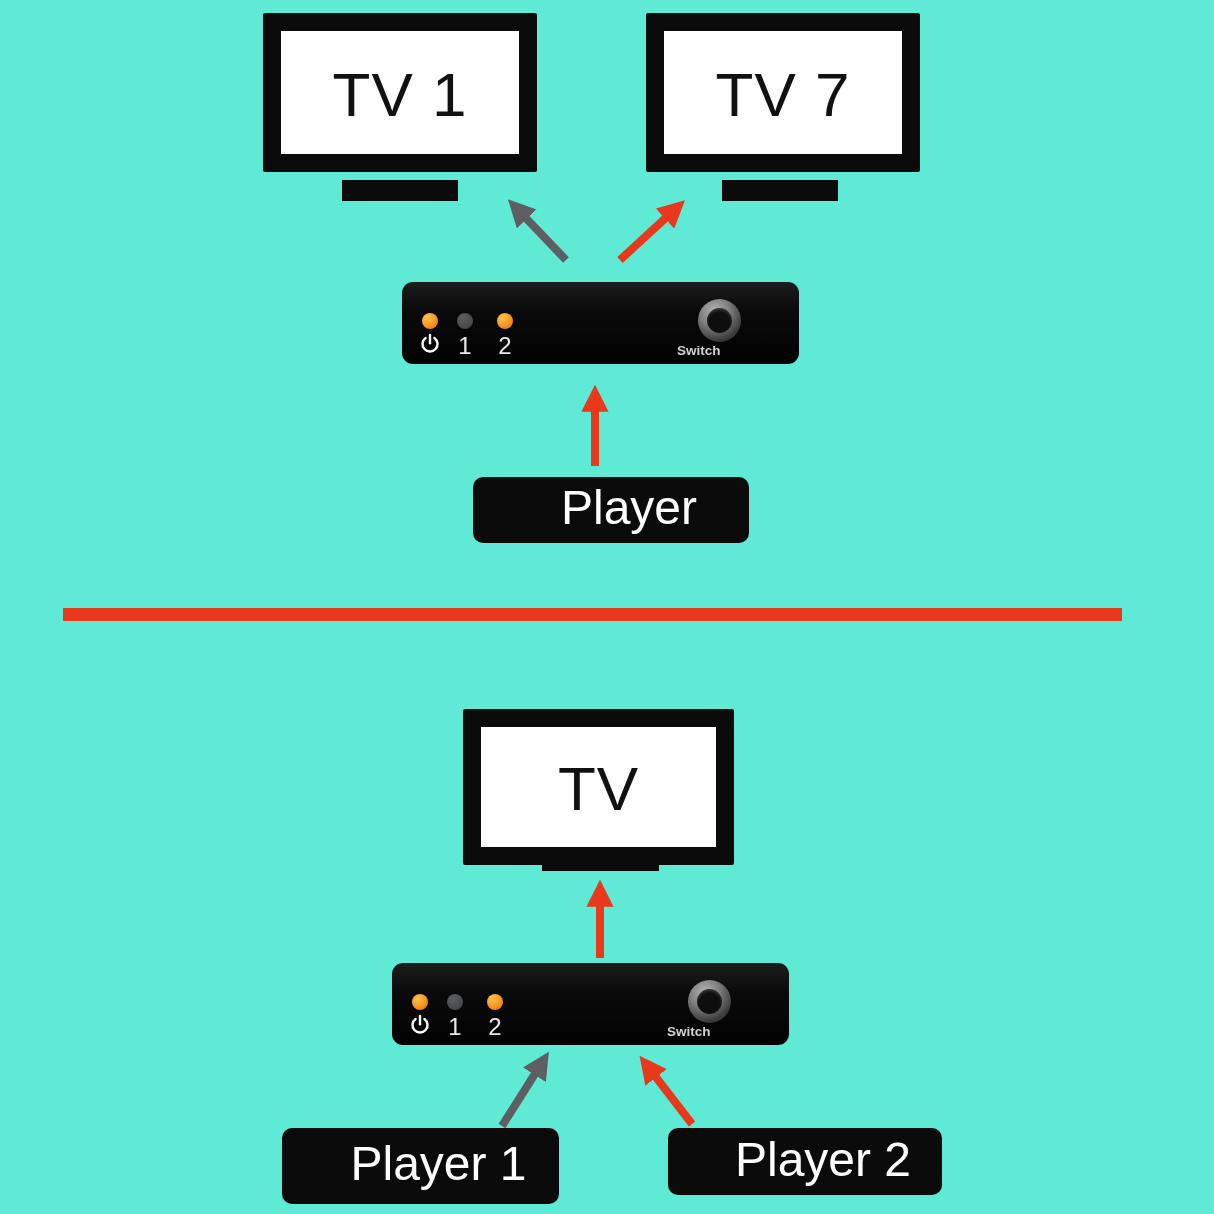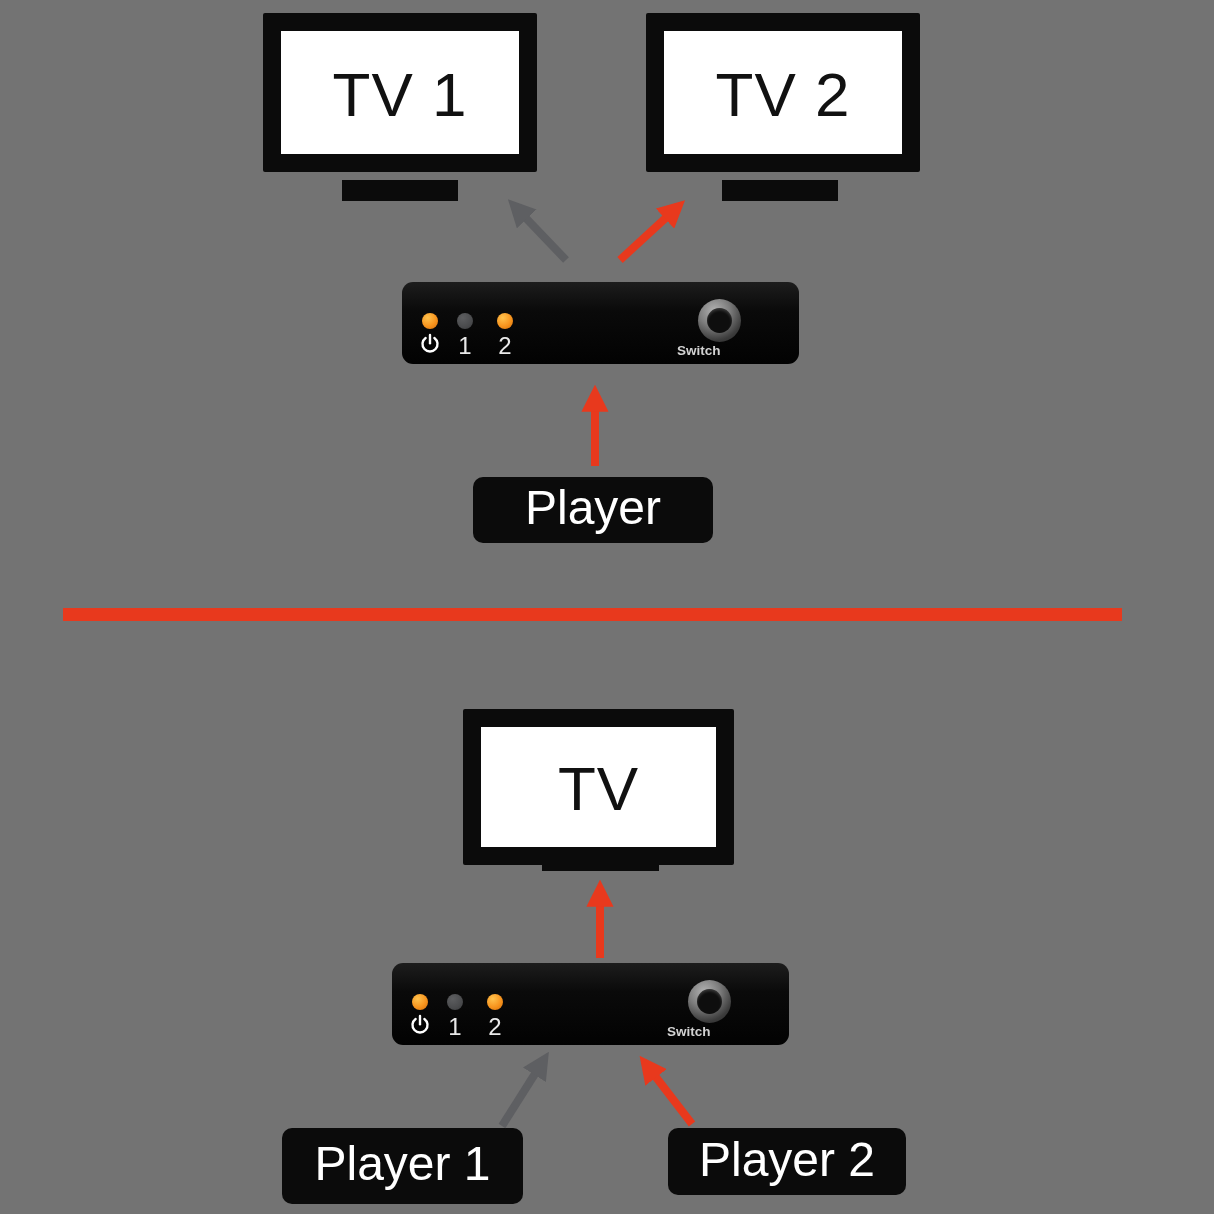--- a/index.html
+++ b/index.html
@@ -6,21 +6,21 @@
     --red:#e8391d;
     --gray:#5e5f62;
     --orange:#f7941e;
     --led-off:#4a4b4d;
     --black:#0b0b0b;
   }
   html,body{margin:0;padding:0;background:#fff;}
   .canvas{
     position:relative;
     width:1214px;height:1214px;
-    background:#737373;
+    background:#5eead4;
     font-family:"Liberation Sans", sans-serif;
     overflow:hidden;
   }
   
   .tv{position:absolute;background:var(--black);border-radius:2px;}
   .tv .screen{
     position:absolute;inset:18px;background:#ffffff;
     display:flex;align-items:center;justify-content:center;
   }
   .tv-label{
@@ -49,21 +49,21 @@
     content:"";position:absolute;inset:9px;border-radius:50%;
     background:#0e0e0e;box-shadow:inset 0 2px 3px rgba(255,255,255,0.18);
   }
   .switch-label{
     position:absolute;width:84px;text-align:left;
     color:#d2d2d2;font-size:13.5px;font-weight:600;line-height:1;
   }
   
   .player-box{
     position:absolute;background:var(--black);border-radius:10px;
-    display:flex;align-items:center;justify-content:center;
+    display:flex;align-items:center;justify-content:center;padding-left:36px;
   }
   .player-label{color:#fff;font-size:48px;font-weight:500;line-height:1;padding-bottom:4px;}
   
   .divider{position:absolute;background:var(--red);}
   
   svg.arrows{position:absolute;left:0;top:0;pointer-events:none;}
   .stroke-red{stroke:var(--red);stroke-width:8;}
   .stroke-gray{stroke:var(--gray);stroke-width:8;}
   .fill-red{fill:var(--red);}
   .fill-gray{fill:var(--gray);}
@@ -75,21 +75,21 @@
 
   <div class="tv" style="left:263px;top:13px;width:274px;height:159px;">
     <div class="screen">
       <span class="tv-label">TV 1</span>
     </div>
   </div>
   <div class="stand" style="left:342px;top:180px;width:116px;height:21px;"></div>
 
   <div class="tv" style="left:646px;top:13px;width:274px;height:159px;">
     <div class="screen">
-      <span class="tv-label">TV 2</span>
+      <span class="tv-label">TV 7</span>
     </div>
   </div>
   <div class="stand" style="left:722px;top:180px;width:116px;height:21px;"></div>
 
   <div class="switch-device" style="left:402px;top:282px;">
     <div class="led led-on" style="left:20px;top:31px;"></div>
     <span class="power-icon" style="left:17px;top:51px;">
       <svg viewBox="0 0 24 24" width="22" height="22">
         <path d="M12 2.2 v9" stroke="#ffffff" stroke-width="2.6" stroke-linecap="round" fill="none"></path>
         <path d="M7.2 5.4 a8.2 8.2 0 1 0 9.6 0" stroke="#ffffff" stroke-width="2.6" stroke-linecap="round" fill="none"></path>

